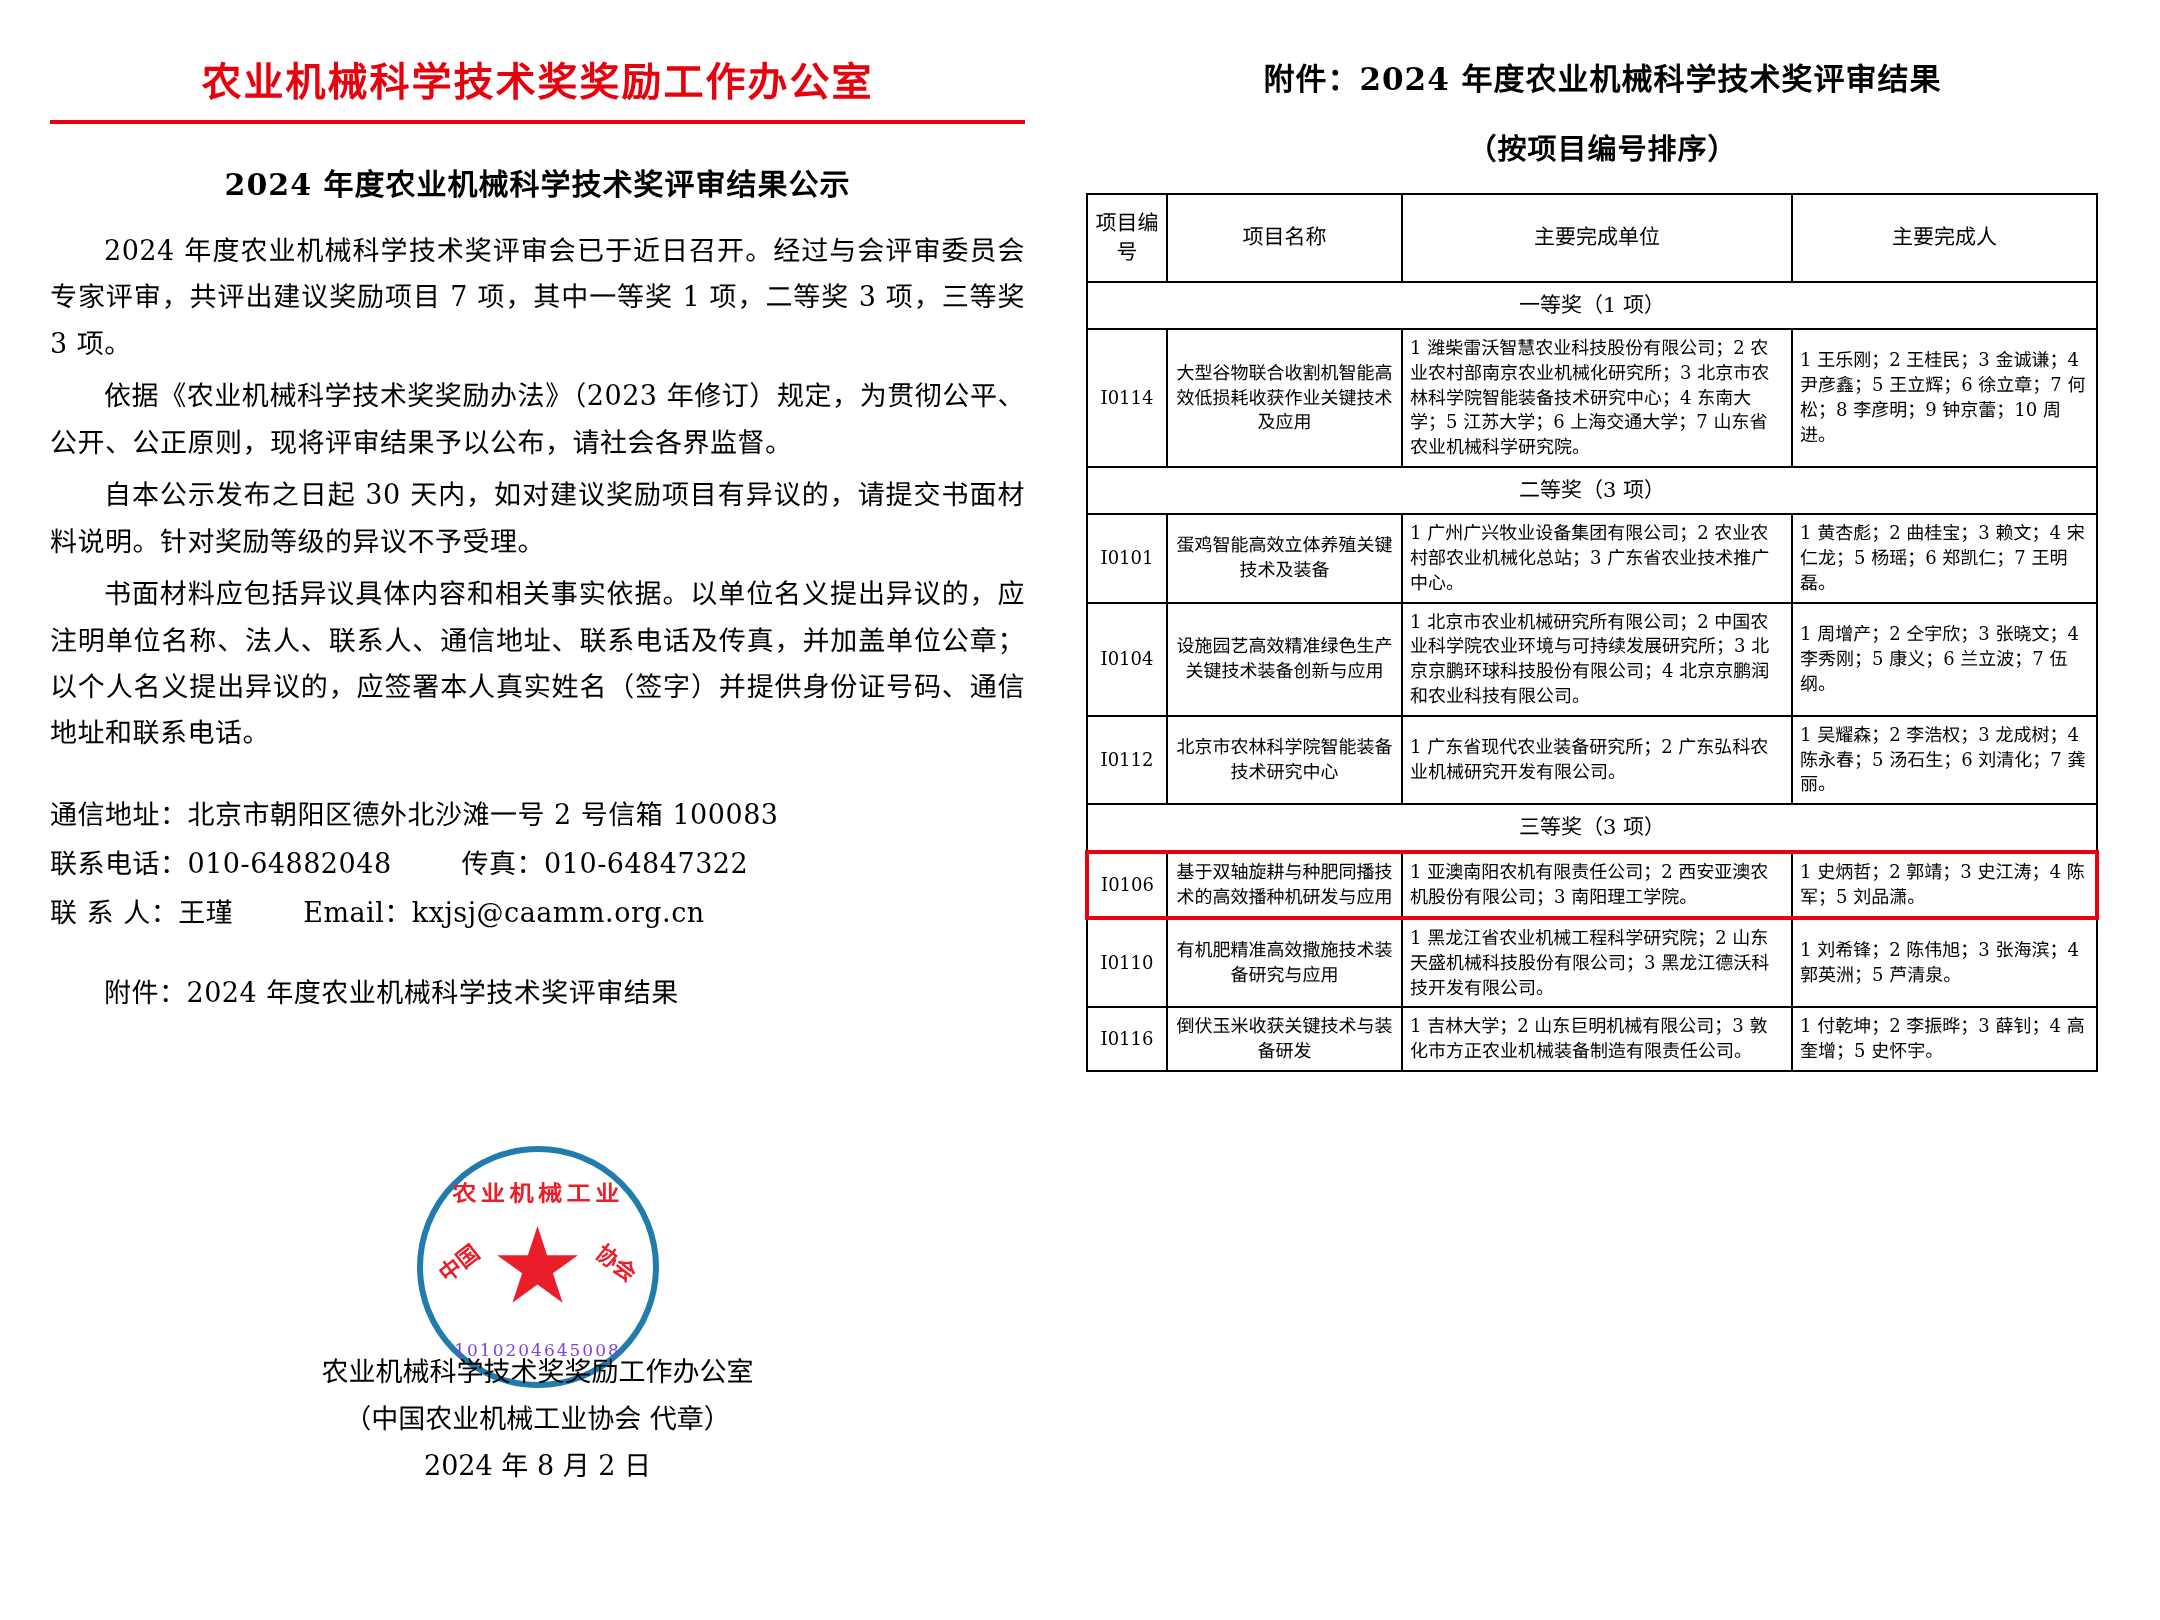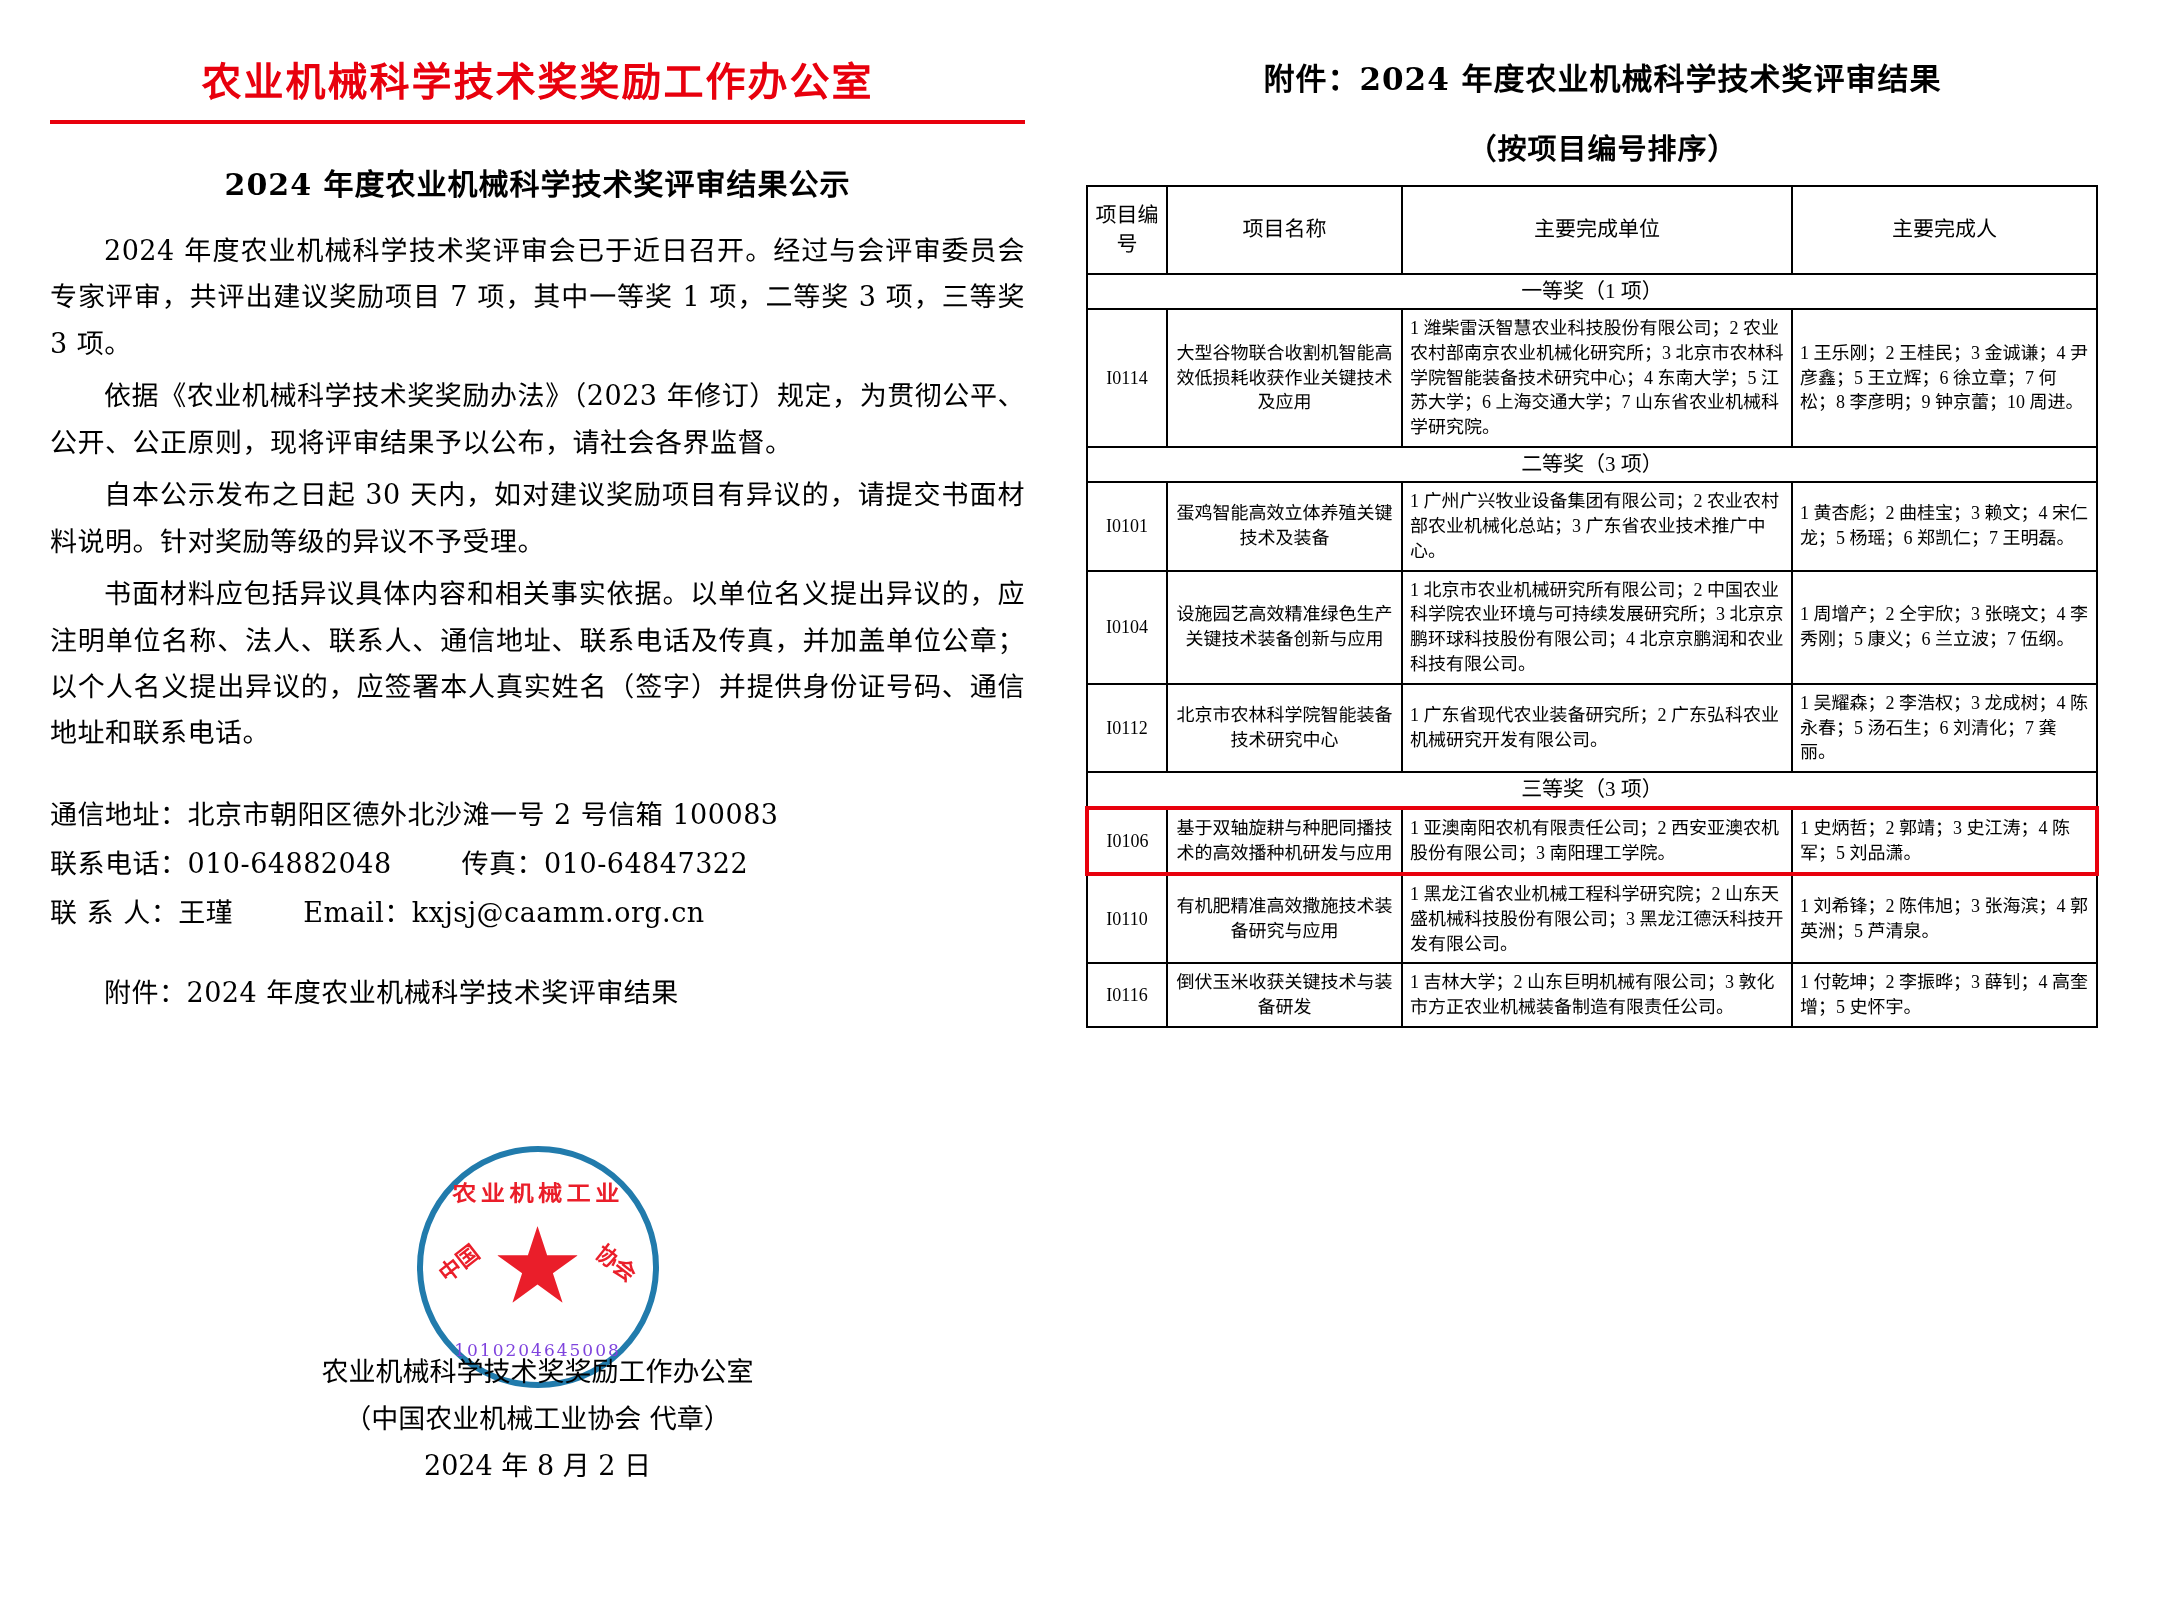--- a/index.html
+++ b/index.html
@@ -176,25 +176,24 @@
     margin-top: 14px;
   }
   .attach-subtitle {
     text-align: center;
     font-size: 29px;
     font-weight: bold;
     margin-top: 26px;
     letter-spacing: 1px;
   }
   table.result {
-    margin-top: 18px;
+    margin-top: 26px;
     border-collapse: collapse;
     width: 1010px;
     table-layout: fixed;
-    font-family: Liberation Serif, serif;
   }
   table.result th, table.result td {
     border: 2px solid #000;
     vertical-align: middle;
     padding: 6px 7px;
     font-size: 18px;
     line-height: 1.38;
   }
   table.result th {
     text-align: center;
@@ -216,21 +215,21 @@
   }
   td.name-cell {
     text-align: center;
   }
   td.org-cell, td.ppl-cell {
     text-align: left;
   }
   tr.group-row td {
     text-align: center;
     font-size: 21px;
-    padding: 2px 6px;
+    padding: 8px 6px;
     font-weight: normal;
   }
   tr.highlight td {
     border-top: 4px solid #e8000d;
     border-bottom: 4px solid #e8000d;
   }
   tr.highlight td:first-child {
     border-left: 4px solid #e8000d;
   }
   tr.highlight td:last-child {

